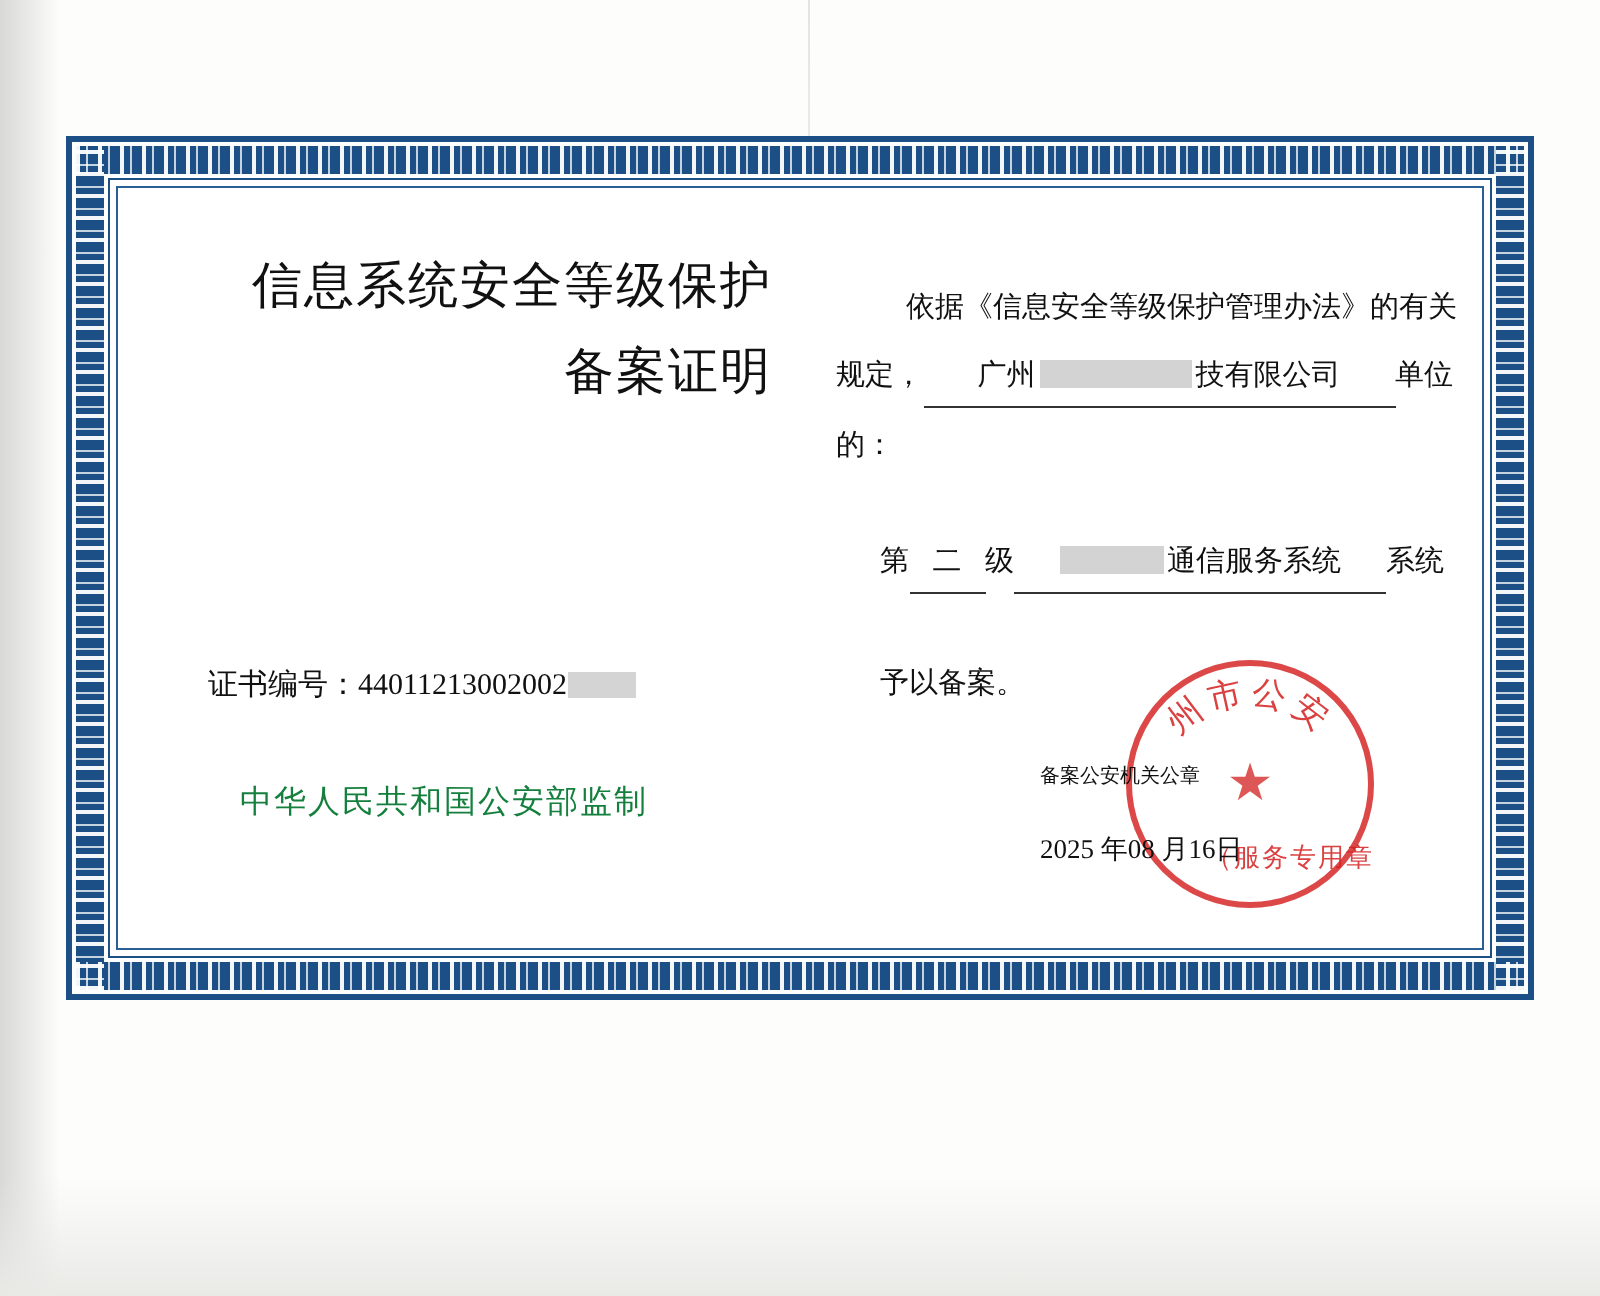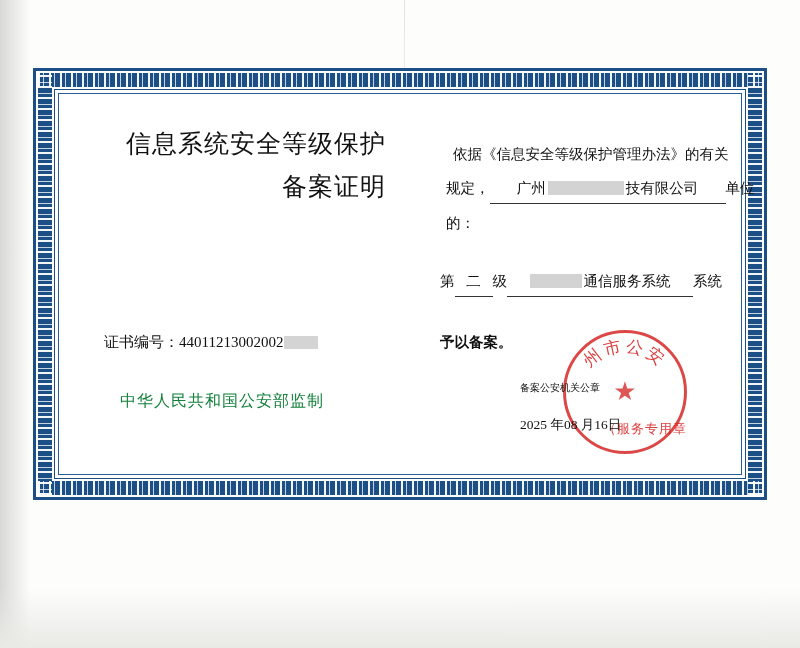--- a/index.html
+++ b/index.html
@@ -177,27 +177,26 @@
     left: 360px;
     top: 48px;
     width: 300px;
     font-size: 14.5px;
     color: #111;
     line-height: 1.9;
   }
   .row {
     position: relative;
     white-space: nowrap;
-    margin-left: 28px;
   }
   .row.r1 { margin-left: 35px; }
   .row.r2 { margin-top: 6px; }
   .row.r3 { margin-top: 6px; }
   .row.r4 { margin-top: 30px; margin-left: 22px; }
-  .row.r5 { margin-top: 32px; margin-left: 22px; font-weight: bold; }
+  .row.r5 { margin-top: 32px; margin-left: 22px; }
 
   .fill {
     display: inline-block;
     border-bottom: 1px solid #333;
     text-align: center;
     vertical-align: baseline;
     padding: 0 4px 1px 4px;
     position: relative;
   }
   .fill.company { width: 228px; }

